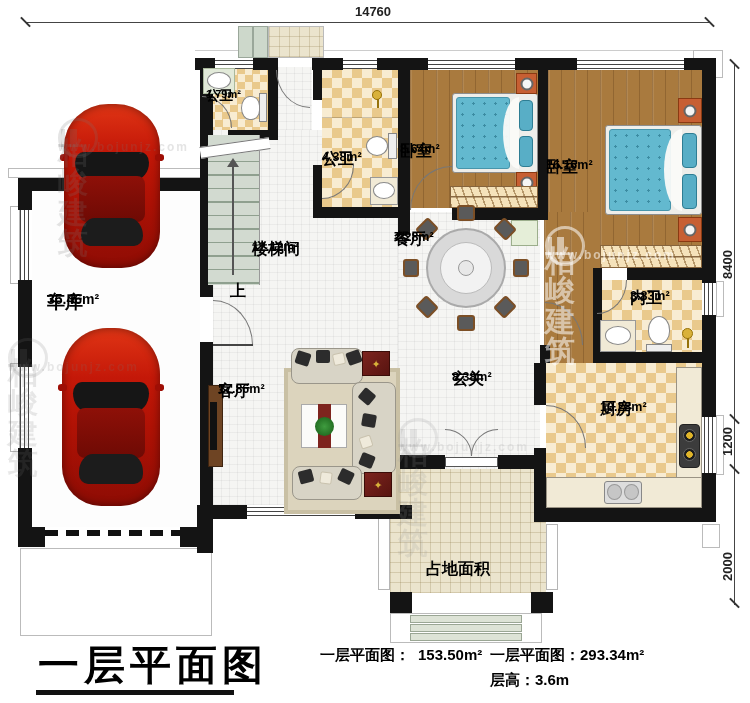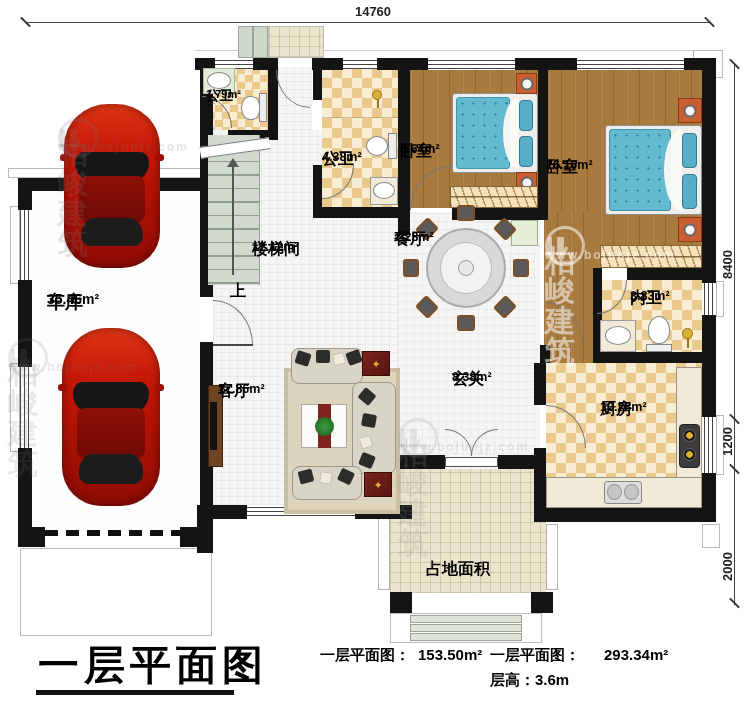--- a/index.html
+++ b/index.html
@@ -393,19 +393,19 @@
       <span class="wm-url">www.bojunjz.com</span>
       </div>
   </div>
 
   <div style="left:38px;top:638px;font-size:41px;font-weight:bold;color:#000;letter-spacing:5px;z-index:45;">一层平面图</div>
   <div style="left:36px;top:690px;width:198px;height:5px;background:#111;z-index:45;"></div>
   <div class="stat" style="left:320px;top:646px;">
     <span style="position:static;">一层平面图：</span><span style="position:static;margin-left:8px;">153.50m²</span>
   </div>
   <div class="stat" style="left:490px;top:646px;">
-    <span style="position:static;">一层平面图：</span><span style="position:static;margin-left:24px;">293.34m²</span>
+    <span style="position:static;">一层平面图：</span><span style="position:static;">293.34m²</span>
   </div>
   <div class="stat" style="left:490px;top:671px;">
     <span style="position:static;">层高：</span><span style="position:static;">3.6m</span>
   </div>
 
 </div>
 
 </body></html>

